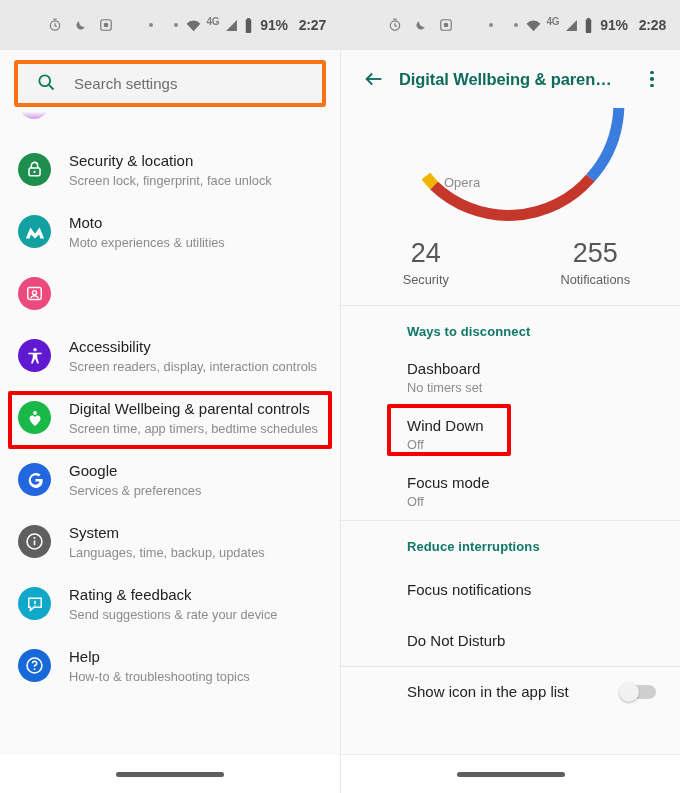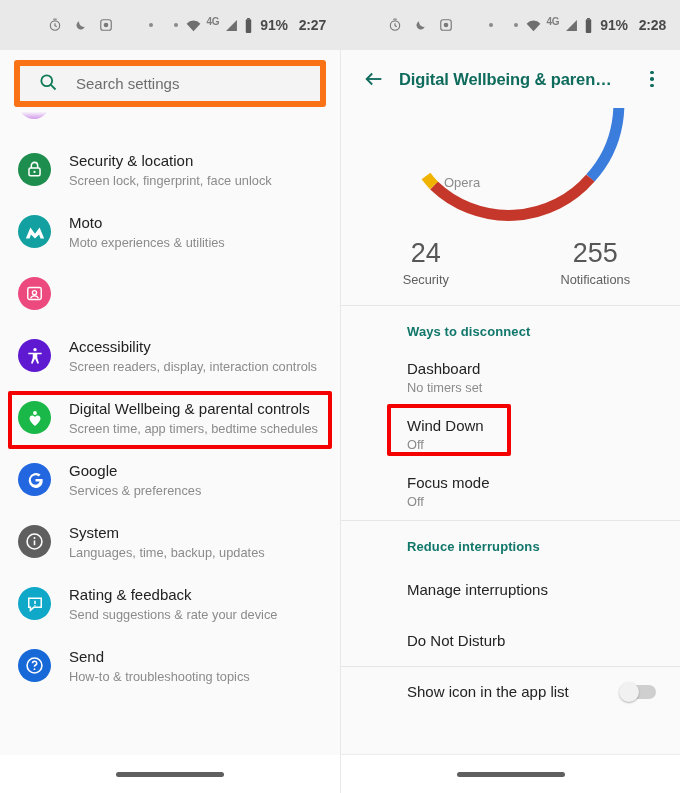--- a/index.html
+++ b/index.html
@@ -28,21 +28,21 @@
   .sb-dot { width: 4px; height: 4px; border-radius: 50%; background: #8a8a8a; display:inline-block; }
   .sb-dots { display:flex; align-items:center; gap: 21px; margin-right: 8px;}
   .sb-4g { font-size: 10px; color: #7e7e7e; font-weight: bold; letter-spacing: -0.3px; position: relative; top:-4px; }
   .sb-text { font-size: 14px; color: #4a4a4a; font-weight: 600; letter-spacing: -0.2px; }
   .sb-pct { margin-left: 1px; }
   .sb-time { margin-left: 5px; }
 
   
   .search-wrap { padding: 10px 14px 0 14px; background: #fafafa; }
   .searchbar {
-    height: 47px; background: #f4f4f4; border: 6px solid #f97316;
+    height: 47px; background: #f4f4f4; border: 4px solid #f97316;
     border-radius: 3px; display: flex; align-items: center; gap: 18px;
     padding: 0 18px; box-shadow: 0 1px 1px rgba(0,0,0,0.04);
   }
   .search-ph { color: #6d6d6d; font-size: 15px; }
 
   .cut-row {
     height: 30px; display: flex; align-items: flex-start; gap: 18px;
     padding: 0 18px; overflow: hidden; position: relative;
   }
   .cut-icon {
@@ -299,21 +299,21 @@
         </div>
         <div class="srow">
           <div class="ico" style="background: rgb(23, 105, 216);">
             <svg width="21" height="21" viewBox="0 0 24 24" fill="none" stroke="#fff" stroke-width="1.8">
               <circle cx="12" cy="12" r="8.5"></circle>
               <path d="M9.7 9.5a2.4 2.4 0 1 1 3.1 2.3c-.6.2-.8.7-.8 1.3v.4"></path>
               <circle cx="12" cy="16.2" r="1" fill="#fff" stroke="none"></circle>
             </svg>
           </div>
           <div class="txt">
-            <div class="t1">Send</div>
+            <div class="t1">Help</div>
             <div class="t2">How-to &amp; troubleshooting topics</div>
           </div>
         </div>
       </div>
 
     <div class="navbar">
       <div class="pill"></div>
     </div>
   </div>
 
@@ -425,21 +425,21 @@
           </div>
         </div>
     </div>
 
     <div class="divider"></div>
 
     <div>
       <div class="sect-head">Reduce interruptions</div>
       <div id="interrupt-list">
           <div class="prow single">
-            <div class="p1">Manage interruptions</div>
+            <div class="p1">Focus notifications</div>
           </div>
           <div class="prow single">
             <div class="p1">Do Not Disturb</div>
           </div>
         </div>
     </div>
 
     <div class="divider"></div>
 
     <div class="toggle-row">

